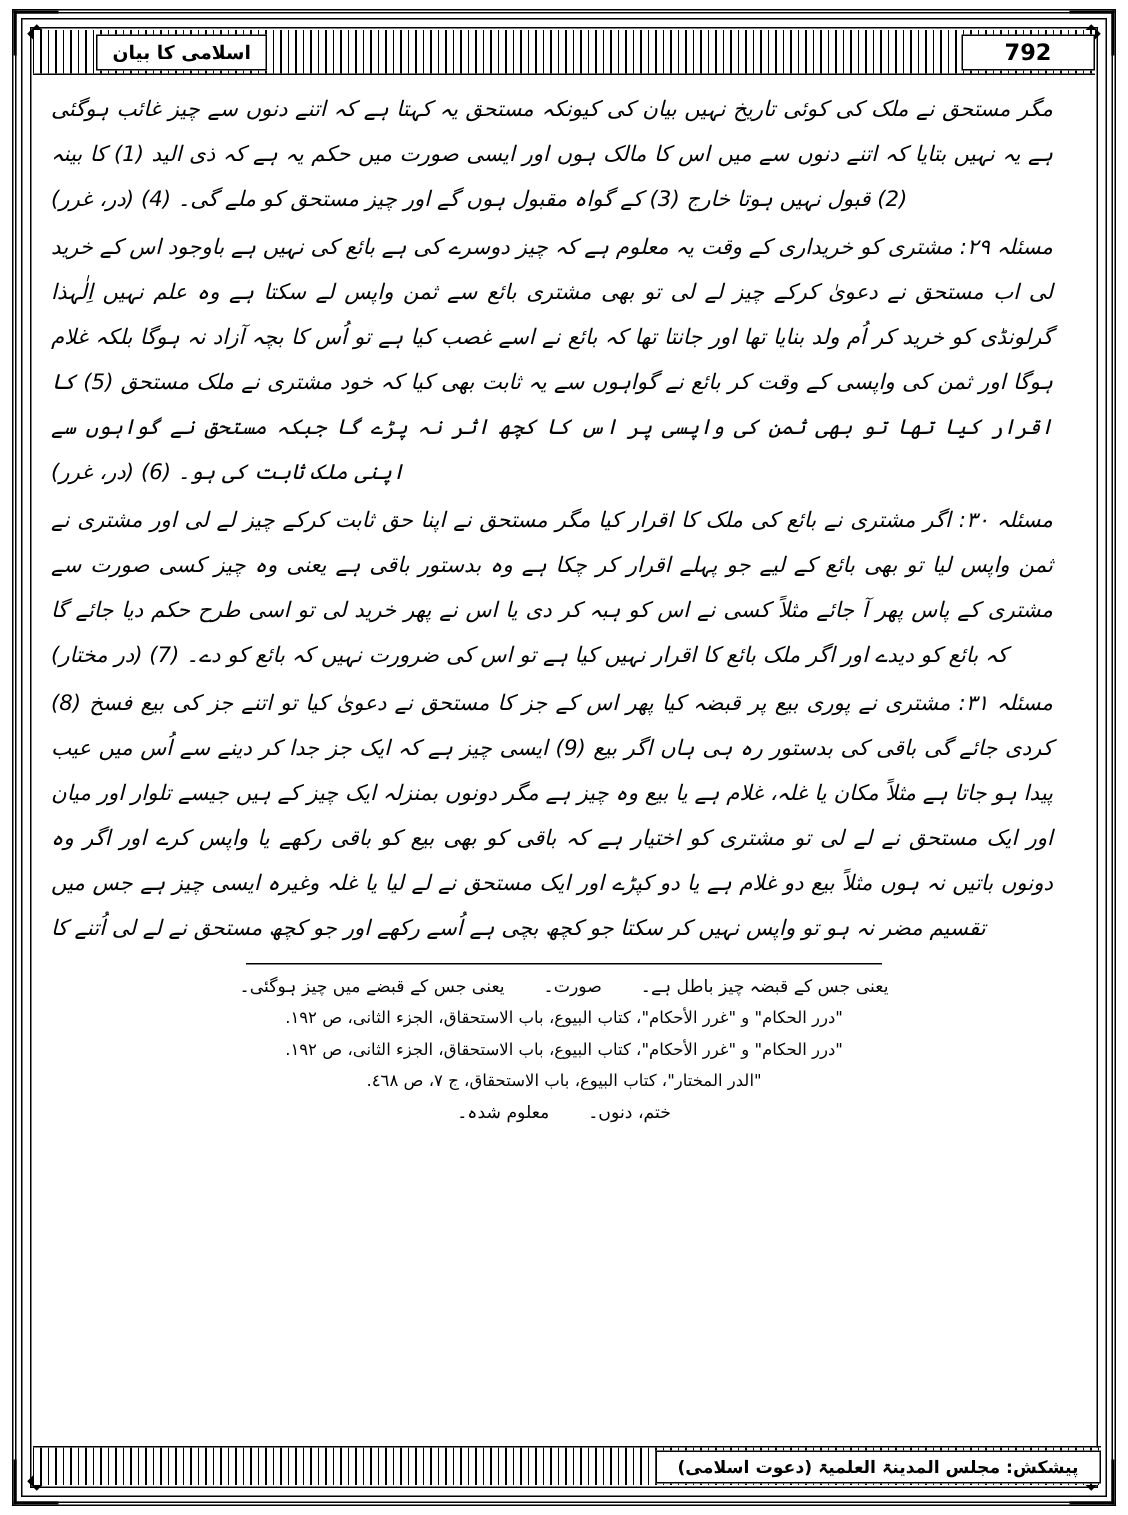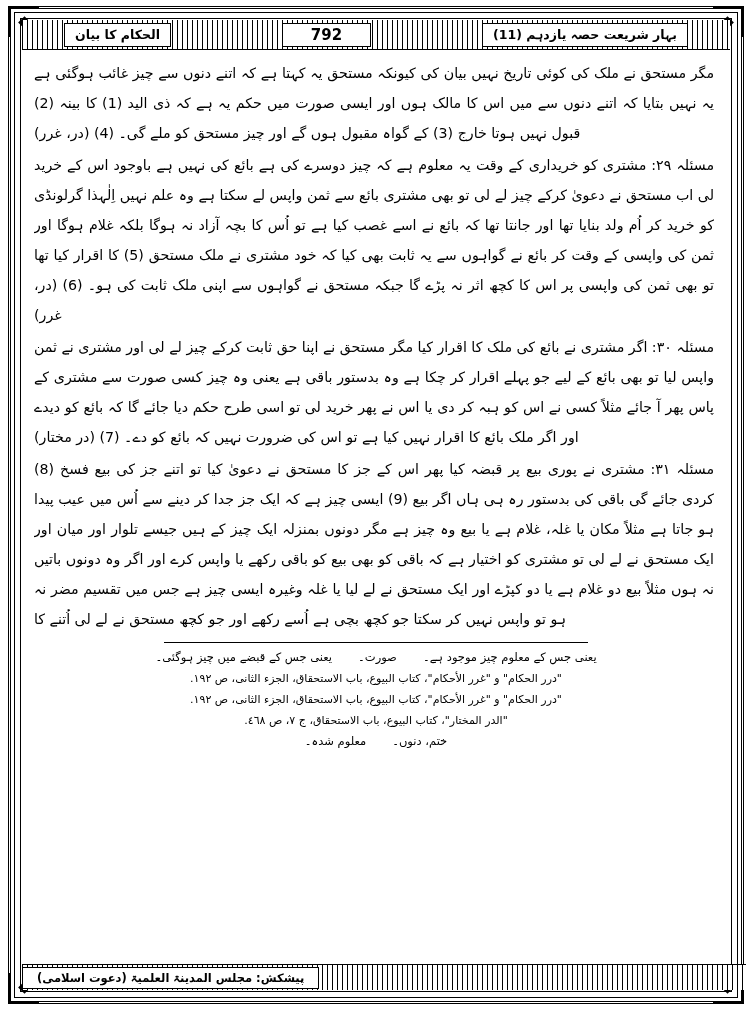--- a/index.html
+++ b/index.html
@@ -102,26 +102,26 @@
     border: 1px solid #000;
     padding: 1px 28px;
     font-size: 15px;
     font-weight: bold;
     line-height: 20px;
   }
 
   
   .footer {
     position: absolute;
-    left: 22px; right: 6px; bottom: 20px;
+    left: 22px; right: 18px; bottom: 20px;
     height: 26px;
     border-top: 1px solid #000;
     display: flex;
     align-items: center;
-    justify-content: flex-end;
+    justify-content: flex-start;
     direction: rtl;
     box-sizing: border-box;
     background:
       repeating-linear-gradient(90deg, #000 0px, #000 1px, #fff 1px, #fff 5px);
   }
   .footer-box {
     background: #fff;
     border: 1px solid #000;
     padding: 1px 14px;
     font-size: 11.5px;
@@ -138,23 +138,24 @@
     top: 58px;
     bottom: 52px;
     direction: rtl;
     text-align: justify;
     font-size: 14.2px;
     line-height: 30px;
     font-family: "DejaVu Sans", sans-serif;
     overflow: hidden;
   }
   .para {
-    margin: 0 4px 2px 0;
+    margin: 0 16px 2px 0;
     text-align: justify;
     text-align-last: left;
+    font-style: italic;
   }
   .para.first { text-indent: 0; }
 
   
   .fn-rule {
     margin: 8px auto 4px auto;
     width: 62%;
     border-top: 1px solid #000;
   }
   .footnotes {
@@ -192,41 +193,40 @@
   <div class="corner bl"></div>
   <div class="corner br"></div>
 
   <div class="corner-dot tl"></div>
   <div class="corner-dot tr"></div>
   <div class="corner-dot bl"></div>
   <div class="corner-dot br"></div>
 
   <div class="header">
     <div class="header-inner">
-      <div class="hdr-box hdr-right">بہار شریعت حصہ یازدہم (11)</div>
       <div class="hdr-center">792</div>
-      <div class="hdr-box hdr-left">الحکام کا بیان</div>
+      <div class="hdr-box hdr-left">اسلامی کا بیان</div>
     </div>
   </div>
 
   <div class="content">
 
     <p class="para first">مگر مستحق نے ملک کی کوئی تاریخ نہیں بیان کی کیونکہ مستحق یہ کہتا ہے کہ اتنے دنوں سے چیز غائب ہوگئی ہے یہ نہیں بتایا کہ اتنے دنوں سے میں اس کا مالک ہوں اور ایسی صورت میں حکم یہ ہے کہ ذی الید (1) کا بینہ (2) قبول نہیں ہوتا خارج (3) کے گواہ مقبول ہوں گے اور چیز مستحق کو ملے گی۔ (4) (در، غرر)</p>
 
     <p class="para">مسئلہ ۲۹: مشتری کو خریداری کے وقت یہ معلوم ہے کہ چیز دوسرے کی ہے بائع کی نہیں ہے باوجود اس کے خرید لی اب مستحق نے دعویٰ کرکے چیز لے لی تو بھی مشتری بائع سے ثمن واپس لے سکتا ہے وہ علم نہیں اِلٰہذا گرلونڈی کو خرید کر اُم ولد بنایا تھا اور جانتا تھا کہ بائع نے اسے غصب کیا ہے تو اُس کا بچہ آزاد نہ ہوگا بلکہ غلام ہوگا اور ثمن کی واپسی کے وقت کر بائع نے گواہوں سے یہ ثابت بھی کیا کہ خود مشتری نے ملک مستحق (5) کا اقرار کیا تھا تو بھی ثمن کی واپسی پر اس کا کچھ اثر نہ پڑے گا جبکہ مستحق نے گواہوں سے اپنی ملک ثابت کی ہو۔ (6) (در، غرر)</p>
 
     <p class="para">مسئلہ ۳۰: اگر مشتری نے بائع کی ملک کا اقرار کیا مگر مستحق نے اپنا حق ثابت کرکے چیز لے لی اور مشتری نے ثمن واپس لیا تو بھی بائع کے لیے جو پہلے اقرار کر چکا ہے وہ بدستور باقی ہے یعنی وہ چیز کسی صورت سے مشتری کے پاس پھر آ جائے مثلاً کسی نے اس کو ہبہ کر دی یا اس نے پھر خرید لی تو اسی طرح حکم دیا جائے گا کہ بائع کو دیدے اور اگر ملک بائع کا اقرار نہیں کیا ہے تو اس کی ضرورت نہیں کہ بائع کو دے۔ (7) (در مختار)</p>
 
     <p class="para">مسئلہ ۳۱: مشتری نے پوری بیع پر قبضہ کیا پھر اس کے جز کا مستحق نے دعویٰ کیا تو اتنے جز کی بیع فسخ (8) کردی جائے گی باقی کی بدستور رہ ہی ہاں اگر بیع (9) ایسی چیز ہے کہ ایک جز جدا کر دینے سے اُس میں عیب پیدا ہو جاتا ہے مثلاً مکان یا غلہ، غلام ہے یا بیع وہ چیز ہے مگر دونوں بمنزلہ ایک چیز کے ہیں جیسے تلوار اور میان اور ایک مستحق نے لے لی تو مشتری کو اختیار ہے کہ باقی کو بھی بیع کو باقی رکھے یا واپس کرے اور اگر وہ دونوں باتیں نہ ہوں مثلاً بیع دو غلام ہے یا دو کپڑے اور ایک مستحق نے لے لیا یا غلہ وغیرہ ایسی چیز ہے جس میں تقسیم مضر نہ ہو تو واپس نہیں کر سکتا جو کچھ بچی ہے اُسے رکھے اور جو کچھ مستحق نے لے لی اُتنے کا</p>
 
     <div class="fn-rule"></div>
 
     <div class="footnotes">
       <div class="fn-two">
-        <span>یعنی جس کے معلوم چیز موجود ہے۔</span>
+        <span>یعنی جس کے قبضہ چیز باطل ہے۔</span>
         <span>صورت۔</span>
         <span>یعنی جس کے قبضے میں چیز ہوگئی۔</span>
       </div>
       <div class="fn-line fn-ref">"درر الحکام" و "غرر الأحکام"، کتاب البیوع، باب الاستحقاق، الجزء الثانی، ص ١٩٢.</div>
       <div class="fn-line fn-ref">"درر الحکام" و "غرر الأحکام"، کتاب البیوع، باب الاستحقاق، الجزء الثانی، ص ١٩٢.</div>
       <div class="fn-line fn-ref">"الدر المختار"، کتاب البیوع، باب الاستحقاق، ج ٧، ص ٤٦٨.</div>
       <div class="fn-two">
         <span>ختم، دنوں۔</span>
         <span>معلوم شدہ۔</span>
       </div>

